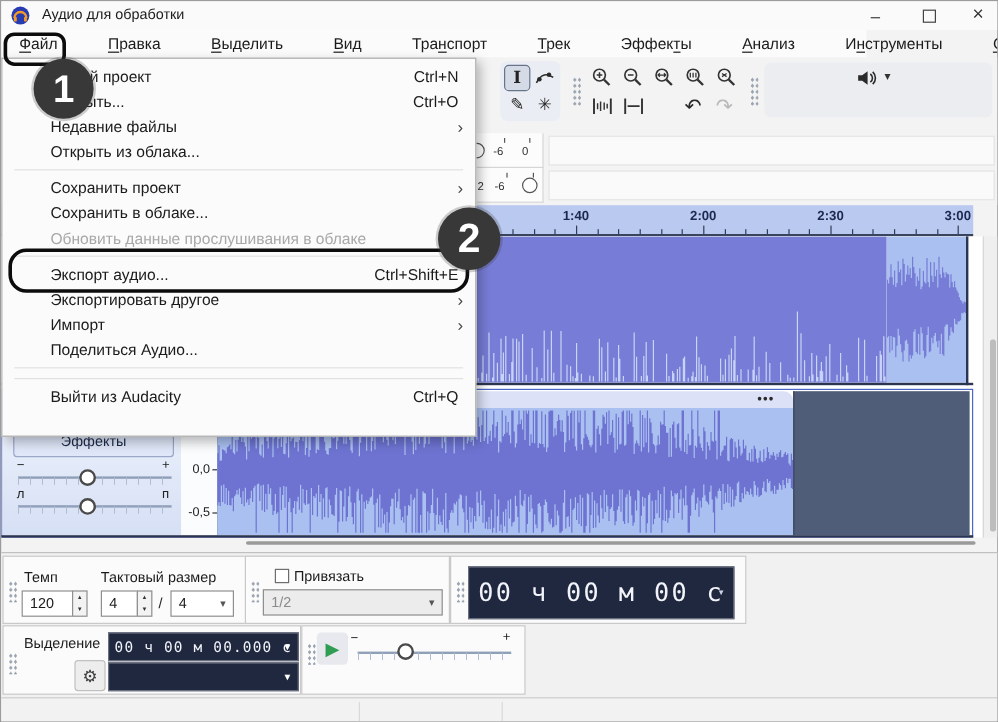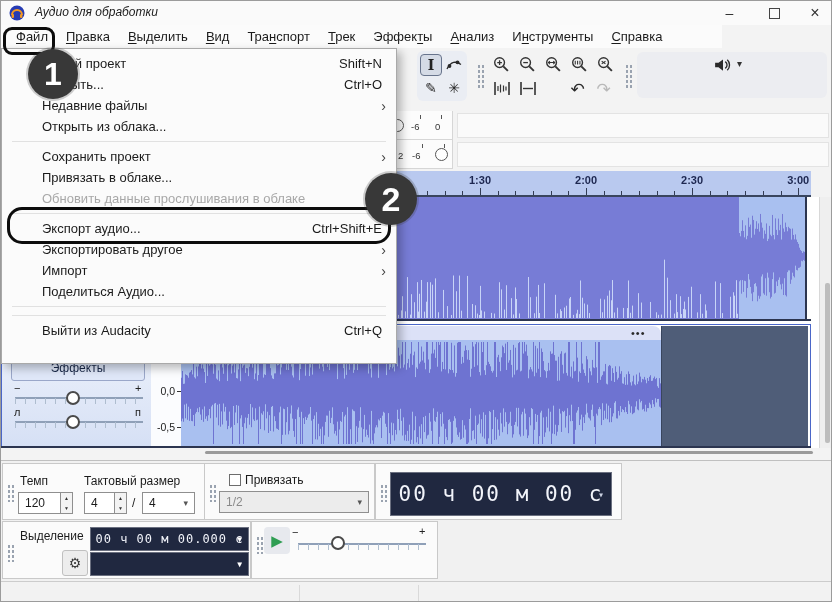--- a/index.html
+++ b/index.html
@@ -1,27 +1,27 @@
 <!DOCTYPE html>
 <html><head>
 <meta charset="utf-8">
 <style>
   html,body{margin:0;padding:0;background:#dcdcdc;}
   #app{position:relative;width:832px;height:602px;background:#f3f3f3;border:1px solid #9b9b9b;
        box-sizing:border-box;overflow:hidden;font-family:"Liberation Sans",sans-serif;color:#1b1b1b;}
   .abs{position:absolute;}
   
   .titlebar{left:0;top:0;width:832px;height:24px;background:#fafafa;}
-  .apptitle{left:34px;top:4px;font-size:12px;color:#1b1b1b;font-style:italic;}
+  .apptitle{left:34px;top:4px;font-size:12px;color:#1b1b1b;}
   .wbtn{top:0;width:45px;height:24px;display:flex;align-items:center;justify-content:center;
         font-size:14px;color:#333;}
   .maxico{width:9px;height:9px;border:1px solid #444;display:inline-block;}
   
   .menubar{left:0;top:24px;width:721px;height:23px;background:#fbfbfb;display:flex;align-items:center;
-           padding-left:6px;box-sizing:border-box;}
+           padding-left:6px;box-sizing:border-box;gap:24px;}
   .mb-item{padding:0 9px;font-size:13px;height:23px;line-height:23px;white-space:nowrap;}
   .mb-item u{text-underline-offset:2px;}
   
   .toolzone{left:0;top:47px;width:832px;height:123px;background:#f3f3f3;}
   .grip{width:7px;background-image:radial-gradient(#9aa3b0 1px,transparent 1.2px);
         background-size:4px 5px;}
   .toolgroup{background:#eaedf3;border-radius:6px;}
   .tbtn{display:flex;align-items:center;justify-content:center;border-radius:4px;}
   .tbtn.sel{background:#d5dbe6;border:1px solid #68748c;box-sizing:border-box;}
   .ibeam{font-family:"DejaVu Serif",serif;font-size:14px;font-weight:bold;color:#222;}
@@ -233,21 +233,21 @@
     </div>
     <div class="abs emptytb" style="left:456px;top:94px;width:372px;height:25px"></div>
   </div>
 
   <div class="abs ruler" id="ruler">
       <div class="rtick" style="left: 408.293px; height: 4px;"></div>
       <div class="rtick" style="left: 425.97px; height: 4px;"></div>
       <div class="rtick" style="left: 443.647px; height: 4px;"></div>
       <div class="rtick" style="left: 461.323px; height: 4px;"></div>
       <div class="rtick" style="left: 479px; height: 7px;"></div>
-      <div class="rlabel" style="left: 479px;">1:30</div>
+      <div class="rlabel" style="left: 479px;">1:40</div>
       <div class="rtick" style="left: 496.677px; height: 4px;"></div>
       <div class="rtick" style="left: 514.353px; height: 4px;"></div>
       <div class="rtick" style="left: 532.03px; height: 4px;"></div>
       <div class="rtick" style="left: 549.707px; height: 4px;"></div>
       <div class="rtick" style="left: 567.383px; height: 4px;"></div>
       <div class="rtick" style="left: 585.06px; height: 7px;"></div>
       <div class="rlabel" style="left: 585.06px;">2:00</div>
       <div class="rtick" style="left: 602.737px; height: 4px;"></div>
       <div class="rtick" style="left: 620.413px; height: 4px;"></div>
       <div class="rtick" style="left: 638.09px; height: 4px;"></div>
@@ -391,42 +391,42 @@
   </div>
 
   <div class="abs statusbar">
     <div class="abs vdiv" style="left:298px;top:3px;height:16px"></div>
     <div class="abs vdiv" style="left:417px;top:3px;height:16px"></div>
   </div>
 
   <div class="abs filemenu" id="filemenu">
       <div class="menu-row">
         <span>Новый проект</span>
-        <span class="sc">Shift+N</span>
+        <span class="sc">Ctrl+N</span>
       </div>
       <div class="menu-row">
         <span>Открыть...</span>
         <span class="sc">Ctrl+O</span>
       </div>
       <div class="menu-row">
         <span>Недавние файлы</span>
         <span class="arrow">›</span>
       </div>
       <div class="menu-row">
         <span>Открыть из облака...</span>
       </div>
       <div class="menu-sep">
         <i></i>
       </div>
       <div class="menu-row">
         <span>Сохранить проект</span>
         <span class="arrow">›</span>
       </div>
       <div class="menu-row">
-        <span>Привязать в облаке...</span>
+        <span>Сохранить в облаке...</span>
       </div>
       <div class="menu-row dis">
         <span>Обновить данные прослушивания в облаке</span>
       </div>
       <div class="menu-sep">
         <i></i>
       </div>
       <div class="menu-row">
         <span>Экспорт аудио...</span>
         <span class="sc">Ctrl+Shift+E</span>

